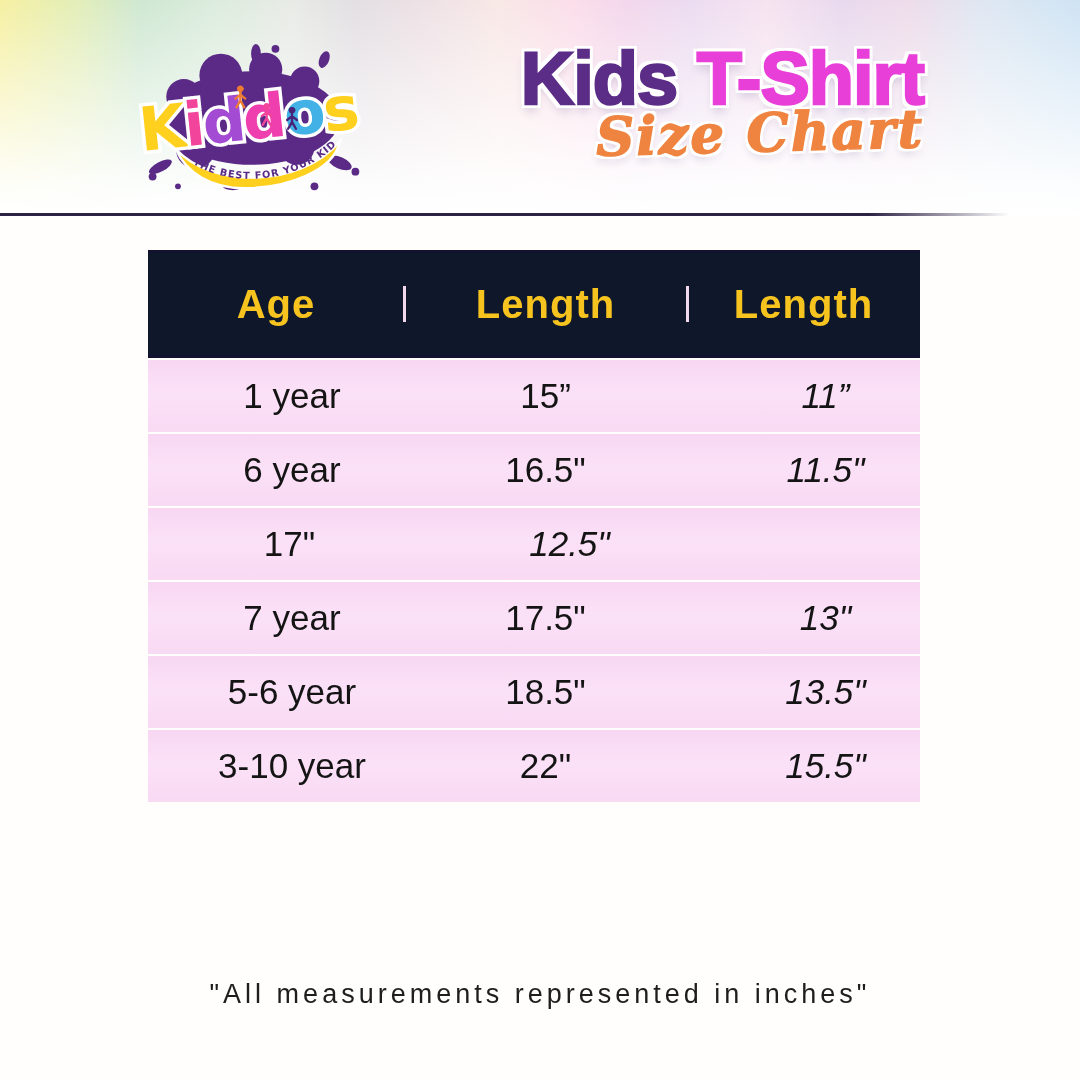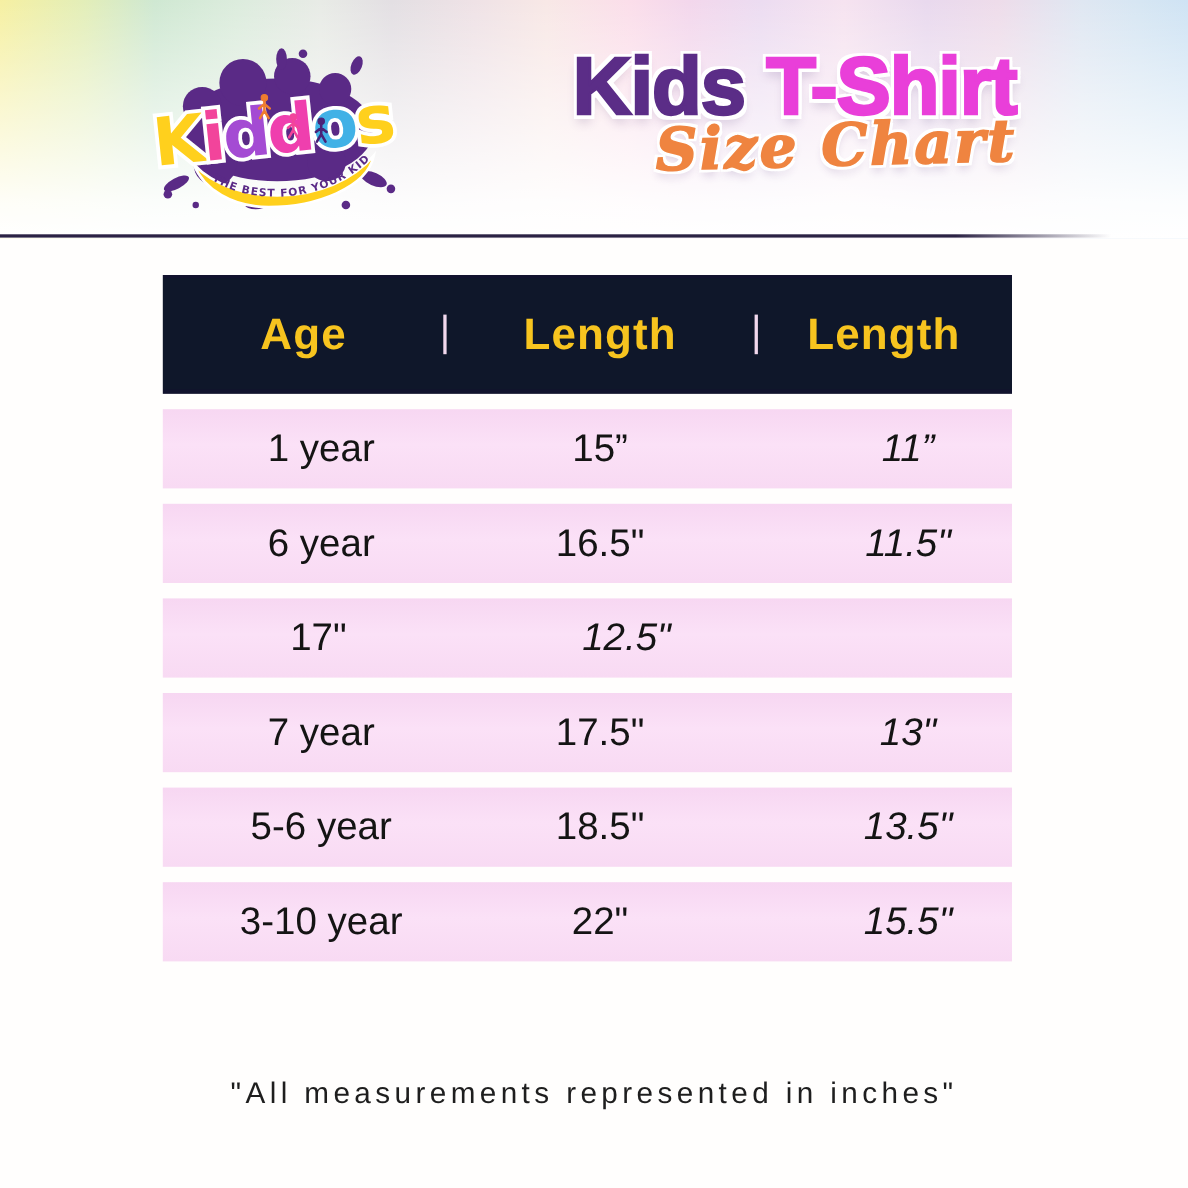--- a/index.html
+++ b/index.html
@@ -41,21 +41,21 @@
 
   
   .size-table{position:absolute;left:148px;top:250px;width:772px;}
   .thead{display:flex;height:108px;align-items:center;background:#0f172a;
     box-shadow:inset 0 3px 0 rgba(25,10,55,.35), inset 0 -4px 0 rgba(25,10,55,.30);}
   .th{color:#f7c41f;font-weight:bold;font-size:40px;text-align:center;position:relative;
       letter-spacing:1px;}
   .th.c-age{flex:0 0 256px;} .th.c-len{flex:0 0 283px;} .th.c-chest{flex:0 0 233px;}
   .th + .th::before{content:"";position:absolute;left:-1px;top:10%;height:80%;width:3px;
       background:#f2d9ee;}
-  .trow{display:flex;height:72px;align-items:center;margin-top:14px;
+  .trow{display:flex;height:72px;align-items:center;margin-top:2px;
     background:linear-gradient(180deg,#f7d7f2 0%,#fbe1f7 45%,#f8daf3 100%);
     color:#141414;font-size:35px;}
   .trow:first-of-type{margin-top:11px;}
   .td{text-align:center;}
   .td.c-age{flex:0 0 256px;padding-left:32px;box-sizing:content-box;flex-basis:224px;}
   .td.c-len{flex:0 0 283px;}
   .td.c-chest{flex:0 0 233px;padding-left:44px;box-sizing:content-box;flex-basis:189px;font-style:italic;}
 
   
   .footer-note{position:absolute;left:0;top:979px;width:1080px;text-align:center;

